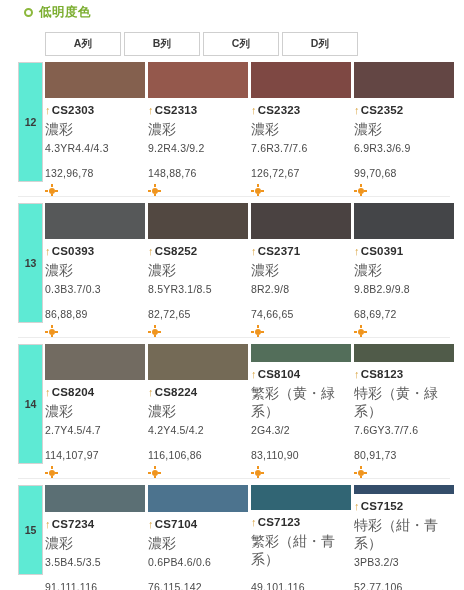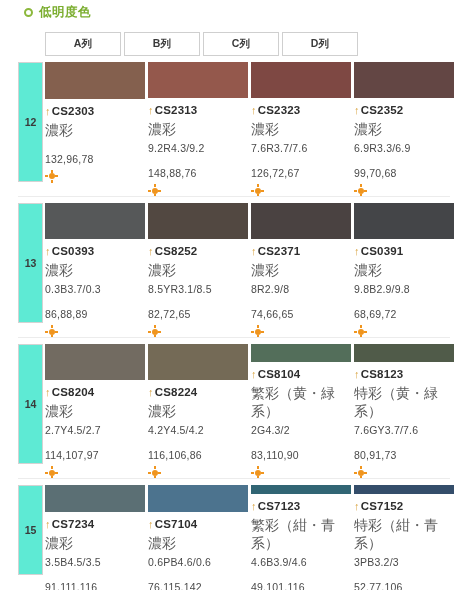--- a/index.html
+++ b/index.html
@@ -210,20 +210,21 @@
   <div id="rows-container">
       <div class="data-row">
         <div class="row-num">12</div>
         <div class="cell">
           <div class="swatch" style="background: rgb(132, 96, 78);"></div>
           <div class="swatch-name">
             <span class="arrow-icon">↑</span>
             <span>CS2303</span>
           </div>
           <div class="cell-kind">濃彩</div>
+          <div class="cell-munsell">4.3YR4.4/4.3</div>
           <div class="cell-rgb">132,96,78</div>
           <div class="sun-icon"></div>
         </div>
         <div class="cell">
           <div class="swatch" style="background: rgb(148, 88, 76);"></div>
           <div class="swatch-name">
             <span class="arrow-icon">↑</span>
             <span>CS2313</span>
           </div>
           <div class="cell-kind">濃彩</div>
@@ -305,21 +306,21 @@
       </div>
       <div class="data-row">
         <div class="row-num">14</div>
         <div class="cell">
           <div class="swatch" style="background: rgb(114, 107, 97);"></div>
           <div class="swatch-name">
             <span class="arrow-icon">↑</span>
             <span>CS8204</span>
           </div>
           <div class="cell-kind">濃彩</div>
-          <div class="cell-munsell">2.7Y4.5/2.7</div>
+          <div class="cell-munsell">2.7Y4.5/4.7</div>
           <div class="cell-rgb">114,107,97</div>
           <div class="sun-icon"></div>
         </div>
         <div class="cell">
           <div class="swatch" style="background: rgb(116, 106, 86);"></div>
           <div class="swatch-name">
             <span class="arrow-icon">↑</span>
             <span>CS8224</span>
           </div>
           <div class="cell-kind">濃彩</div>
@@ -373,21 +374,20 @@
           <div class="cell-munsell">0.6PB4.6/0.6</div>
           <div class="cell-rgb">76,115,142</div>
         </div>
         <div class="cell">
           <div class="swatch" style="background: rgb(49, 101, 116);"></div>
           <div class="swatch-name">
             <span class="arrow-icon">↑</span>
             <span>CS7123</span>
           </div>
           <div class="cell-kind">繁彩（紺・青系）</div>
-          <div class="cell-munsell">4.6B3.9/4.6</div>
           <div class="cell-rgb">49,101,116</div>
         </div>
         <div class="cell">
           <div class="swatch" style="background: rgb(52, 77, 106);"></div>
           <div class="swatch-name">
             <span class="arrow-icon">↑</span>
             <span>CS7152</span>
           </div>
           <div class="cell-kind">特彩（紺・青系）</div>
           <div class="cell-munsell">3PB3.2/3</div>

